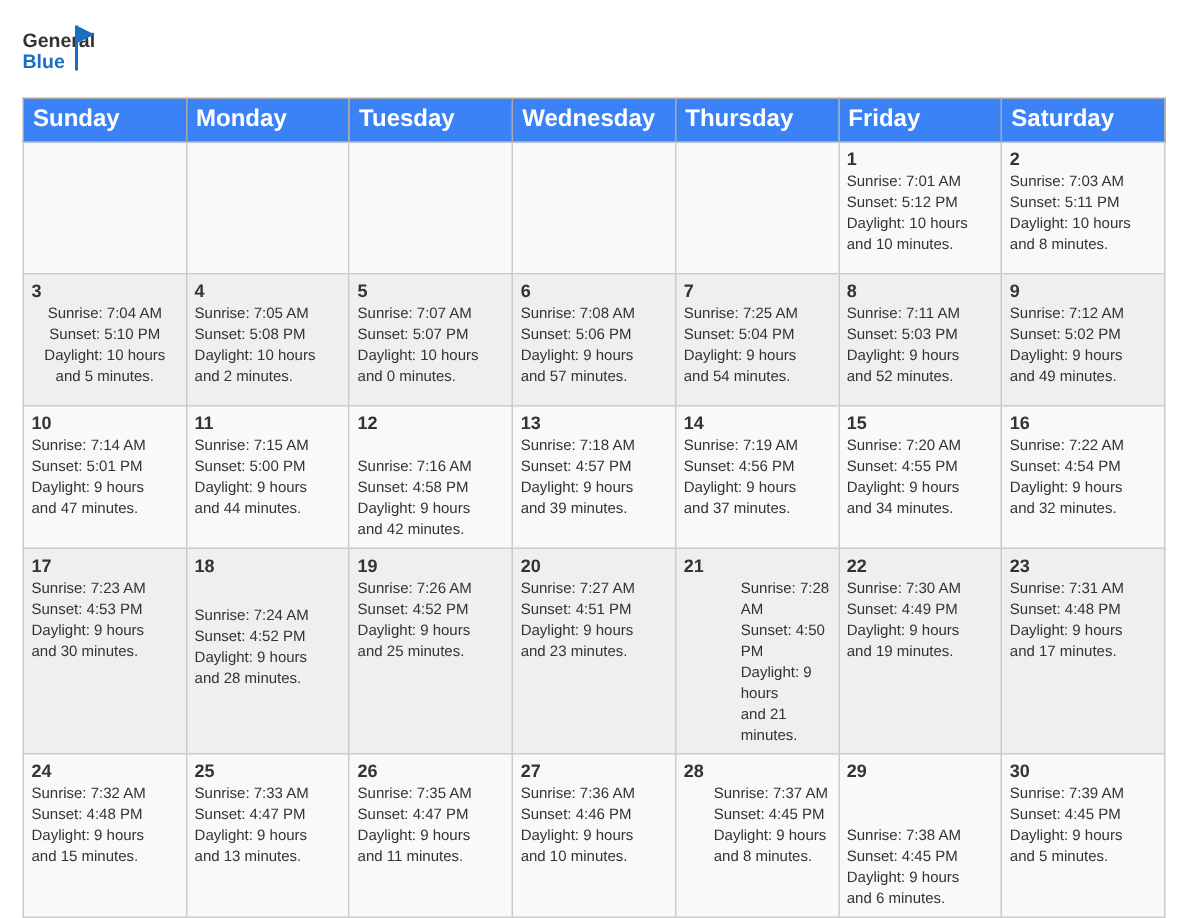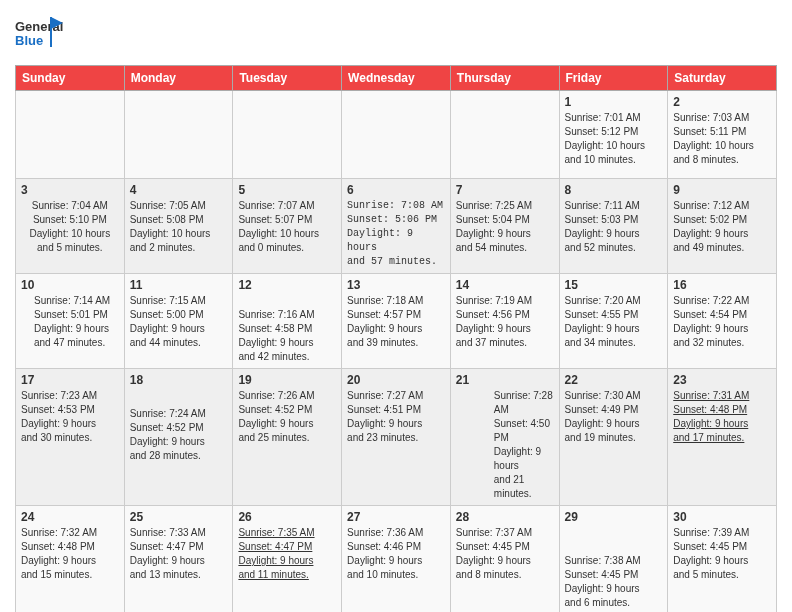--- a/index.html
+++ b/index.html
@@ -35,25 +35,25 @@
       font-size: 15px;
       color: #555;
     }
     .calendar {
       flex: 1;
       border-collapse: collapse;
       width: 100%;
       table-layout: fixed;
     }
     .calendar thead tr th {
-      background-color: #ef4444;
+      background-color: #3b82f6;
       color: #fff;
       text-align: left;
       padding: 5px 6px;
-      font-size: 12px;
+      font-size: 16px;
       border: 1px solid #aaa;
     }
     .calendar tbody tr td {
       vertical-align: top;
       border: 1px solid #ccc;
       padding: 4px 5px;
       font-size: 10px;
       color: #333;
       height: 88px;
     }
@@ -156,21 +156,21 @@
           </td>
           <td>
             <span class="day-num">5</span>
             <div class="day-info" style="white-space: pre-line;">Sunrise: 7:07 AM
 Sunset: 5:07 PM
 Daylight: 10 hours
 and 0 minutes.</div>
           </td>
           <td>
             <span class="day-num">6</span>
-            <div class="day-info" style="white-space: pre-line; font-family: Liberation Mono, monospace;">Sunrise: 7:08 AM
+            <div class="day-info" style="white-space: pre-line;">Sunrise: 7:08 AM
 Sunset: 5:06 PM
 Daylight: 9 hours
 and 57 minutes.</div>
           </td>
           <td>
             <span class="day-num">7</span>
             <div class="day-info" style="white-space: pre-line;">Sunrise: 7:25 AM
 Sunset: 5:04 PM
 Daylight: 9 hours
 and 54 minutes.</div>
@@ -186,21 +186,21 @@
             <span class="day-num">9</span>
             <div class="day-info" style="white-space: pre-line;">Sunrise: 7:12 AM
 Sunset: 5:02 PM
 Daylight: 9 hours
 and 49 minutes.</div>
           </td>
         </tr>
         <tr>
           <td>
             <span class="day-num">10</span>
-            <div class="day-info" style="white-space: pre-line; margin-left: 13px;">Sunrise: 7:14 AM
+            <div class="day-info" style="white-space: pre-line;">Sunrise: 7:14 AM
 Sunset: 5:01 PM
 Daylight: 9 hours
 and 47 minutes.</div>
           </td>
           <td>
             <span class="day-num">11</span>
             <div class="day-info" style="white-space: pre-line;">Sunrise: 7:15 AM
 Sunset: 5:00 PM
 Daylight: 9 hours
 and 44 minutes.</div>
@@ -279,21 +279,21 @@
           </td>
           <td>
             <span class="day-num">22</span>
             <div class="day-info" style="white-space: pre-line;">Sunrise: 7:30 AM
 Sunset: 4:49 PM
 Daylight: 9 hours
 and 19 minutes.</div>
           </td>
           <td>
             <span class="day-num">23</span>
-            <div class="day-info" style="white-space: pre-line; text-decoration: underline;">Sunrise: 7:31 AM
+            <div class="day-info" style="white-space: pre-line;">Sunrise: 7:31 AM
 Sunset: 4:48 PM
 Daylight: 9 hours
 and 17 minutes.</div>
           </td>
         </tr>
         <tr>
           <td>
             <span class="day-num">24</span>
             <div class="day-info" style="white-space: pre-line;">Sunrise: 7:32 AM
 Sunset: 4:48 PM
@@ -302,35 +302,35 @@
           </td>
           <td>
             <span class="day-num">25</span>
             <div class="day-info" style="white-space: pre-line;">Sunrise: 7:33 AM
 Sunset: 4:47 PM
 Daylight: 9 hours
 and 13 minutes.</div>
           </td>
           <td>
             <span class="day-num">26</span>
-            <div class="day-info" style="white-space: pre-line; text-decoration: underline;">Sunrise: 7:35 AM
+            <div class="day-info" style="white-space: pre-line;">Sunrise: 7:35 AM
 Sunset: 4:47 PM
 Daylight: 9 hours
 and 11 minutes.</div>
           </td>
           <td>
             <span class="day-num">27</span>
             <div class="day-info" style="white-space: pre-line;">Sunrise: 7:36 AM
 Sunset: 4:46 PM
 Daylight: 9 hours
 and 10 minutes.</div>
           </td>
           <td>
             <span class="day-num">28</span>
-            <div class="day-info" style="white-space: pre-line;">Sunrise: 7:37 AM
+            <div class="day-info" style="white-space: pre-line; margin-left: 20px;">Sunrise: 7:37 AM
 Sunset: 4:45 PM
 Daylight: 9 hours
 and 8 minutes.</div>
           </td>
           <td>
             <span class="day-num">29</span>
             <div class="day-info" style="white-space: pre-line; margin-top: 30px;">Sunrise: 7:38 AM
 Sunset: 4:45 PM
 Daylight: 9 hours
 and 6 minutes.</div>

